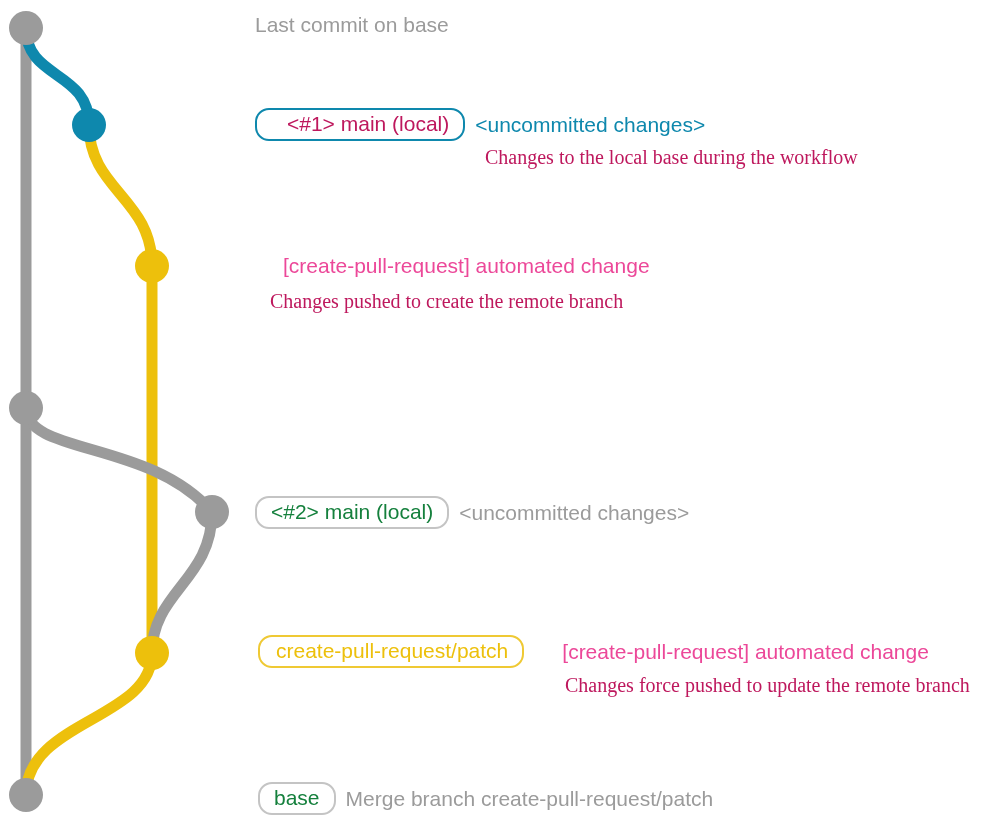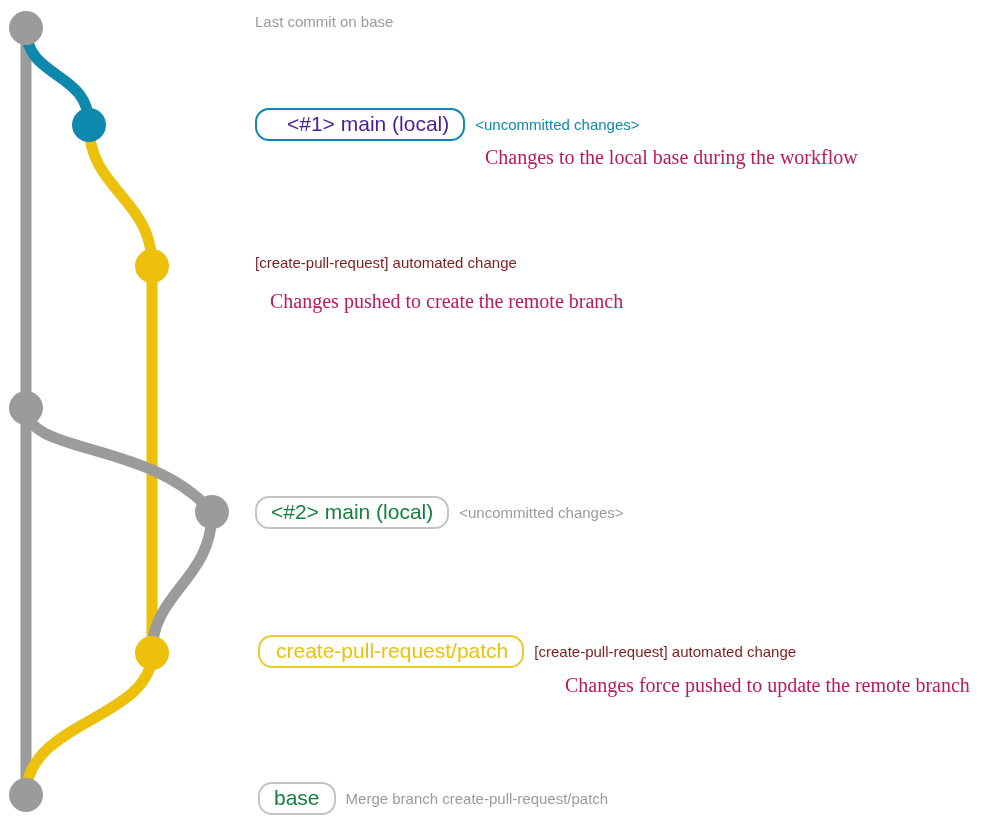--- a/index.html
+++ b/index.html
@@ -38,30 +38,30 @@
     display: inline-flex;
     align-items: center;
     justify-content: center;
     border: 2px solid #cccccc;
     border-radius: 14px;
     padding: 3px 14px 5px 14px;
     font-size: 21px;
     line-height: 1;
     box-sizing: border-box;
   }
-  .badge.teal   { border-color: #0e88ad; color: #4c1d95; padding-left: 30px; }
+  .badge.teal   { border-color: #0e88ad; color: #be185d; padding-left: 30px; }
   .badge.gray   { border-color: #c4c4c4; color: #15803d; }
   .badge.yellow { border-color: #efc934; color: #edc00c; padding-left: 16px; }
   .headline {
-    font-size: 15px;
+    font-size: 21px;
     line-height: 1;
   }
   .headline.teal   { color: #0e88ad; }
   .headline.gray   { color: #9b9b9b; }
-  .headline.yellow { color: #7f1d1d; }
+  .headline.yellow { color: #ec4899; margin-left: 28px; }
   .headline.plain  { color: #9b9b9b; }
   .subtext {
     position: absolute;
     font-family: "Liberation Serif", serif;
     font-size: 20px;
     color: #be185d;
     line-height: 1;
     white-space: nowrap;
   }
   .badge-gap { width: 10px; display: inline-block; }

